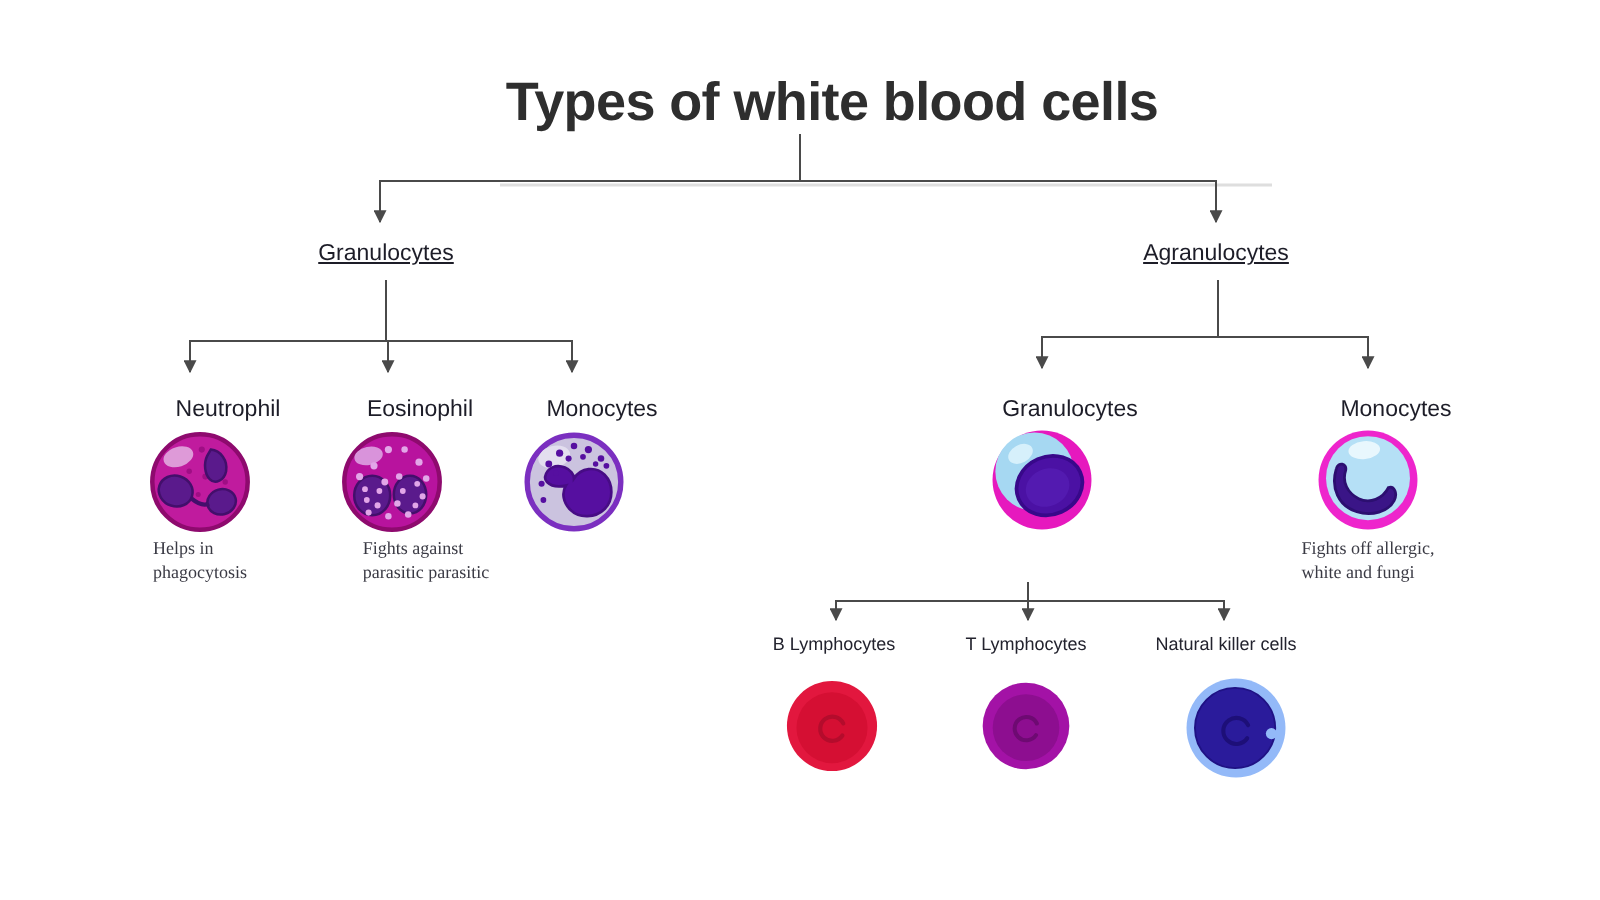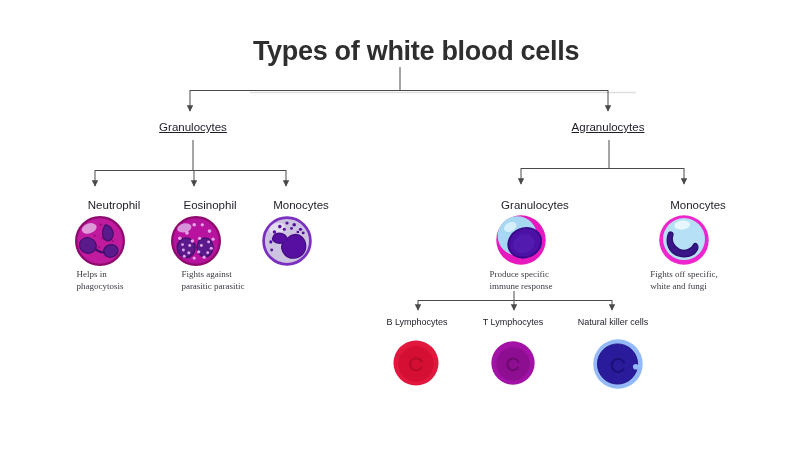--- a/index.html
+++ b/index.html
@@ -157,34 +157,30 @@
   </svg>
 
   <div class="cell-label" style="left:521px;top:199px">Granulocytes</div>
   <svg class="cell" style="left:493px;top:212px" width="56" height="56" viewBox="0 0 60 60">
     <circle cx="30" cy="30" r="26.5" fill="#E619BE"></circle>
     <circle cx="26" cy="25.5" r="21" fill="#A6D8F2"></circle>
     <ellipse cx="34" cy="33" rx="18" ry="15.5" transform="rotate(-24 34 33)" fill="#4B11A4" stroke="#38088A" stroke-width="2"></ellipse>
     <ellipse cx="33" cy="34" rx="12" ry="10" transform="rotate(-24 33 34)" fill="#531AB0"></ellipse>
     <ellipse cx="18.5" cy="16" rx="7" ry="4.8" transform="rotate(-28 18.5 16)" fill="#D6F0FB"></ellipse>
   </svg>
-  <div class="desc" style="left:521px;top:268px">
-    <div>Produce specific</div>
-    <div>immune response</div>
-  </div>
 
   <div class="cell-label" style="left:684px;top:199px">Monocytes</div>
   <svg class="cell" style="left:656px;top:212px" width="56" height="56" viewBox="0 0 60 60">
     <circle cx="30" cy="30" r="26.5" fill="#EE25CC"></circle>
     <circle cx="30" cy="29" r="22.5" fill="#B5E0F6"></circle>
     <path d="M13,24 C10,34 14,44 24,47 C32,49.5 41,47 44,41 C46,37 44,33 41,34 C38,40 31,43 25,40 C19,37 16,31 18,25 C19,21 14,20 13,24 Z" fill="#3A1587" stroke="#2C0F70" stroke-width="1.5"></path>
     <ellipse cx="28" cy="14" rx="8.5" ry="4.8" transform="rotate(-6 28 14)" fill="#E8F7FD"></ellipse>
   </svg>
   <div class="desc" style="left:684px;top:268px">
-    <div>Fights off specific,</div>
+    <div>Fights off allergic,</div>
     <div>white and fungi</div>
   </div>
 
   <div class="sub-label" style="left:417px;top:317px">B Lymphocytes</div>
   <svg class="cell" style="left:390px;top:337px" width="52" height="52" viewBox="0 0 60 60">
     <circle cx="30" cy="30" r="26" fill="#E2173E"></circle>
     <circle cx="30" cy="31" r="20.5" fill="#D50F33"></circle>
     <path d="M36.5,28.5 A7,7 0 1 0 36,35.5" stroke="#B40C2C" stroke-width="2.4" fill="none" stroke-linecap="round"></path>
   </svg>
 

